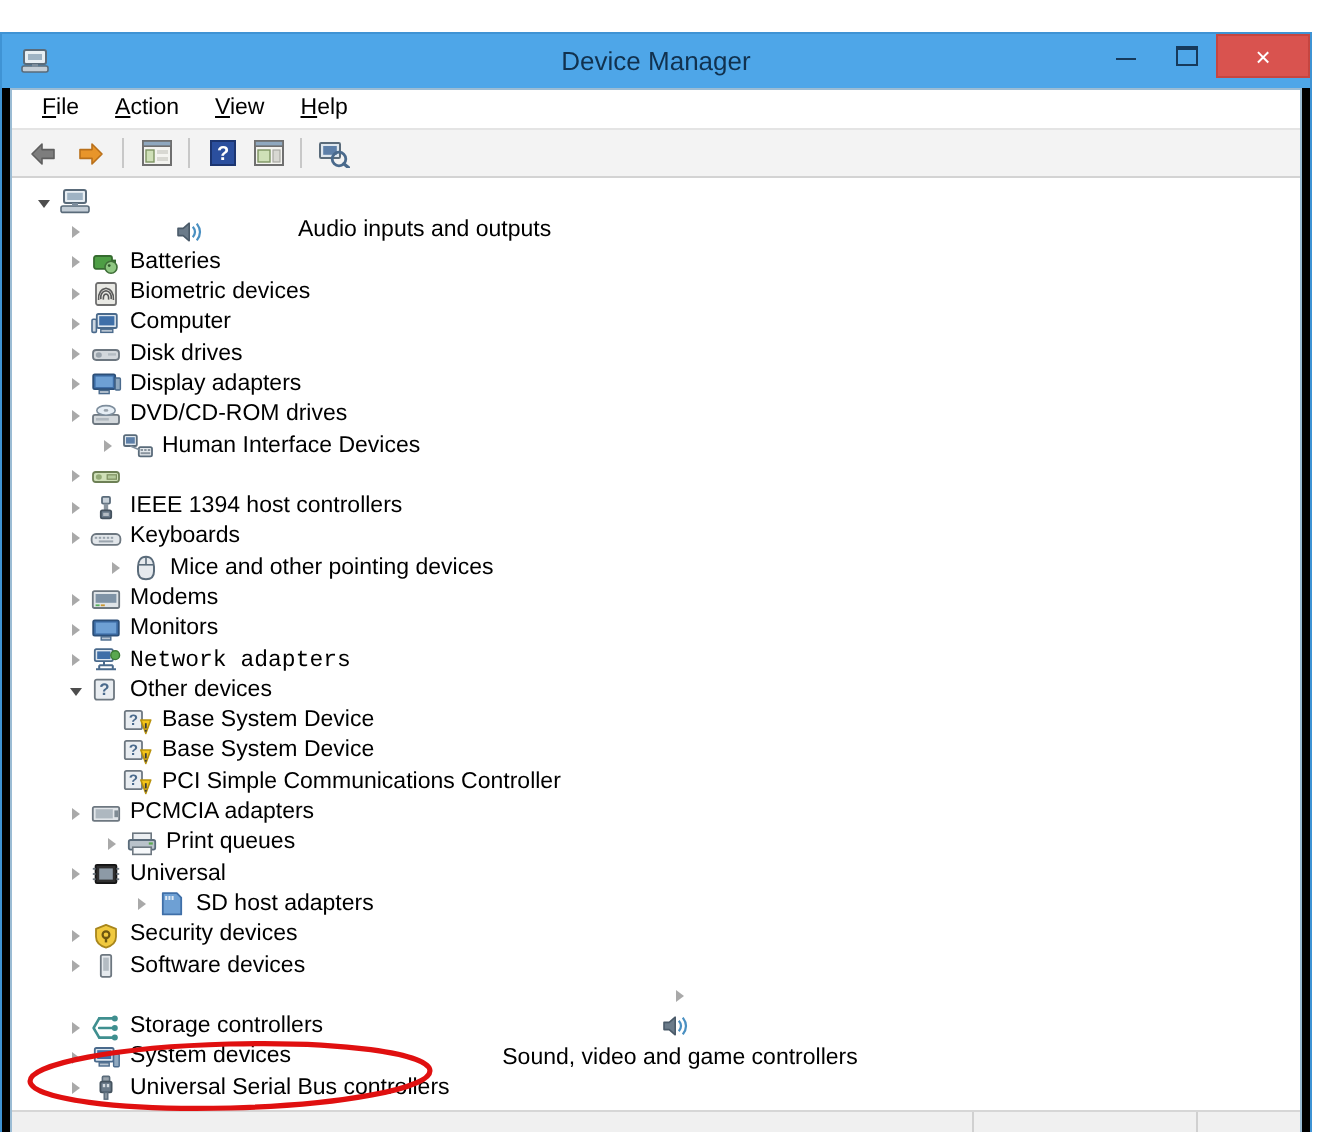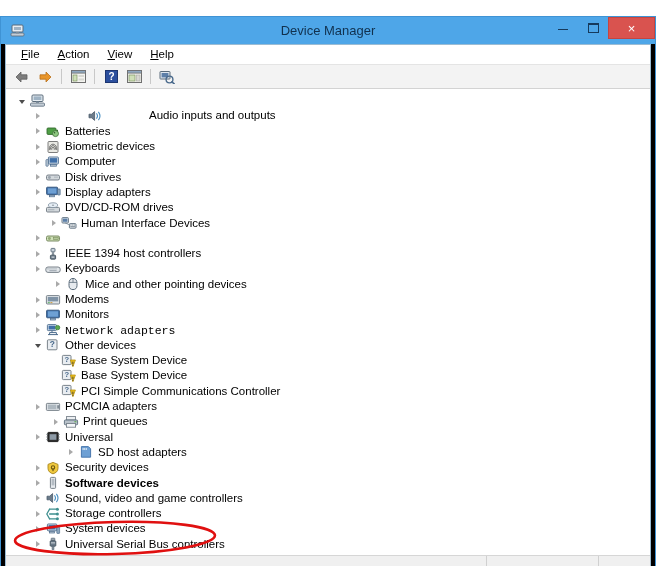--- a/index.html
+++ b/index.html
@@ -608,31 +608,31 @@
           <span class="expander">
             <span class="tri-collapsed"></span>
           </span>
           <span class="ico"><svg width="16" height="14" viewBox="0 0 16 14">
               <path d="M8 1.4 L13 3.4 L13 7.4 C13 10.2 10.8 12 8 12.8 C5.2 12 3 10.2 3 7.4 L3 3.4 Z" fill="#f0c93f" stroke="#a8861c" stroke-width="0.9" stroke-linejoin="round"></path>
               <circle cx="8" cy="6.4" r="1.7" fill="none" stroke="#6d5710" stroke-width="1.1"></circle>
               <rect x="7.4" y="7.4" width="1.2" height="2.8" fill="#6d5710"></rect>
             </svg></span>
           <span class="label">Security devices</span>
         </div>
-        <div class="row" style="padding-left: 24px; font-weight: bold;">
+        <div class="row" style="padding-left: 24px;">
           <span class="expander">
             <span class="tri-collapsed"></span>
           </span>
           <span class="ico"><svg width="16" height="14" viewBox="0 0 16 14">
               <rect x="5.4" y="1.4" width="5.2" height="11" rx="0.9" fill="#e6eaee" stroke="#6d7780" stroke-width="0.9"></rect>
               <rect x="6.6" y="2.8" width="2.8" height="6.6" fill="#b4bcc3"></rect>
             </svg></span>
           <span class="label">Software devices</span>
         </div>
-        <div class="row" style="padding-left: 24px;">
+        <div class="row" style="padding-left: 24px; flex-direction: column;">
           <span class="expander">
             <span class="tri-collapsed"></span>
           </span>
           <span class="ico"><svg width="16" height="14" viewBox="0 0 16 14">
               <path d="M2 5.2 L4.6 5.2 L7.6 2.6 L7.6 11.4 L4.6 8.8 L2 8.8 Z" fill="#6b7b8a" stroke="#4a5a69" stroke-width="0.8" stroke-linejoin="round"></path>
               <path d="M9.4 4.4 Q11.6 7 9.4 9.6" fill="none" stroke="#4a90c2" stroke-width="1.1"></path>
               <path d="M11.4 2.8 Q14.6 7 11.4 11.2" fill="none" stroke="#4a90c2" stroke-width="1.1"></path>
             </svg></span>
           <span class="label">Sound, video and game controllers</span>
         </div>

